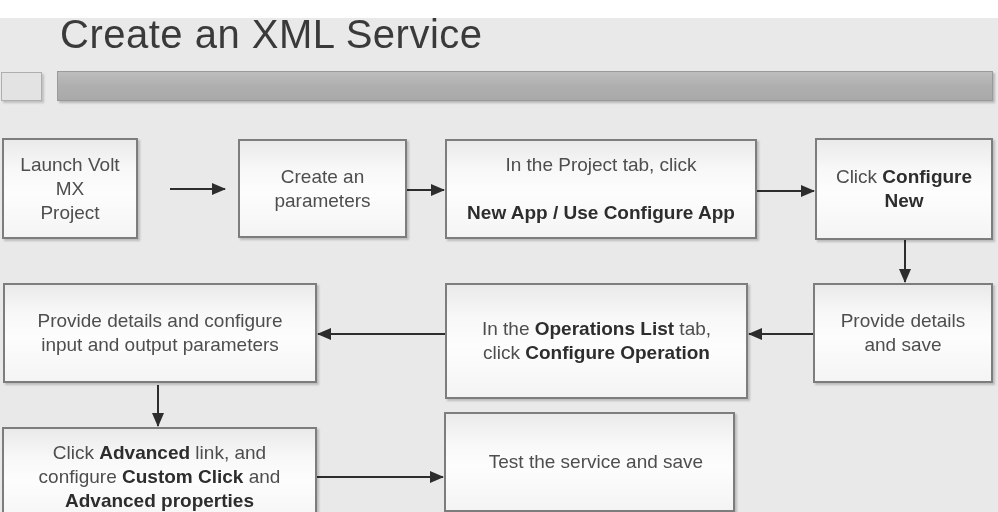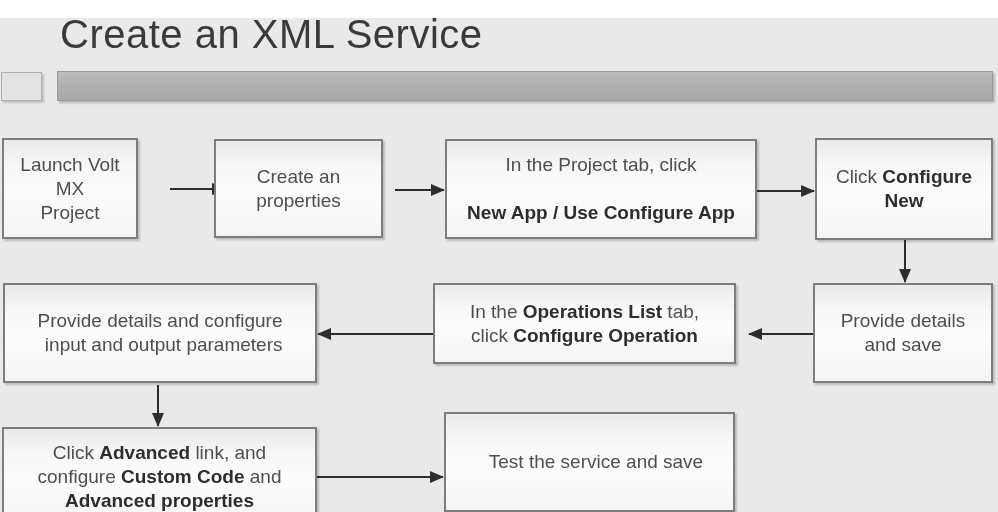--- a/index.html
+++ b/index.html
@@ -60,26 +60,26 @@
     font-size: 19px;
     line-height: 24px;
     color: #4e4e4e;
   }
   .node-text b {
     font-weight: bold;
     color: #2d2d2d;
   }
   
   .n-launch    { left: 2px;   top: 120px; width: 136px; height: 101px; }
-  .n-create    { left: 214px; top: 121px; width: 169px; height: 99px;  }
+  .n-create    { left: 238px; top: 121px; width: 169px; height: 99px;  }
   .n-project   { left: 445px; top: 121px; width: 312px; height: 100px; }
   .n-confignew { left: 815px; top: 120px; width: 178px; height: 102px; }
   .n-detsave   { left: 813px; top: 265px; width: 180px; height: 100px; }
-  .n-oplist    { left: 433px; top: 265px; width: 303px; height: 81px; justify-content: center; }
-  .n-params    { left: 3px;   top: 265px; width: 314px; height: 100px; text-align: right; }
+  .n-oplist    { left: 445px; top: 265px; width: 303px; height: 116px; justify-content: center; }
+  .n-params    { left: 3px;   top: 265px; width: 314px; height: 100px; }
   .n-advanced  { left: 2px;   top: 409px; width: 315px; height: 99px;  }
   .n-test      { left: 444px; top: 394px; width: 291px; height: 100px; padding-left: 13px; }
   .arrows {
     position: absolute;
     left: 0;
     top: 0;
     pointer-events: none;
   }
   .arrows line {
     stroke: #2d2d2d;
@@ -110,21 +110,21 @@
     <line x1="445" y1="316" x2="318" y2="316" marker-end="url(#ah)"></line>
     <line x1="158" y1="367" x2="158" y2="408" marker-end="url(#ah)"></line>
     <line x1="317" y1="459" x2="443" y2="459" marker-end="url(#ah)"></line>
   </svg>
 
   <div class="node n-launch">
     <div class="node-text"><span>Launch Volt MX</span><br><span>Project</span></div>
   </div>
 
   <div class="node n-create">
-    <div class="node-text"><span>Create an</span><br><span>properties</span></div>
+    <div class="node-text"><span>Create an</span><br><span>parameters</span></div>
   </div>
 
   <div class="node n-project">
     <div class="node-text"><span>In the Project tab, click</span><br><br><b>New App / Use Configure App</b></div>
   </div>
 
   <div class="node n-confignew">
     <div class="node-text"><span>Click </span><b>Configure</b><br><b>New</b></div>
   </div>
 
@@ -134,20 +134,20 @@
 
   <div class="node n-oplist">
     <div class="node-text"><span>In the </span><b>Operations List</b><span> tab,</span><br><span>click </span><b>Configure Operation</b></div>
   </div>
 
   <div class="node n-params">
     <div class="node-text"><span>Provide details and configure</span><br><span>input and output parameters</span></div>
   </div>
 
   <div class="node n-advanced">
-    <div class="node-text"><span>Click </span><b>Advanced</b><span> link, and</span><br><span>configure </span><b>Custom Code</b><span> and</span><br><b>Advanced properties</b></div>
+    <div class="node-text"><span>Click </span><b>Advanced</b><span> link, and</span><br><span>configure </span><b>Custom Click</b><span> and</span><br><b>Advanced properties</b></div>
   </div>
 
   <div class="node n-test">
     <div class="node-text"><span>Test the service and save</span></div>
   </div>
 
 </div>
 
 </body></html>

